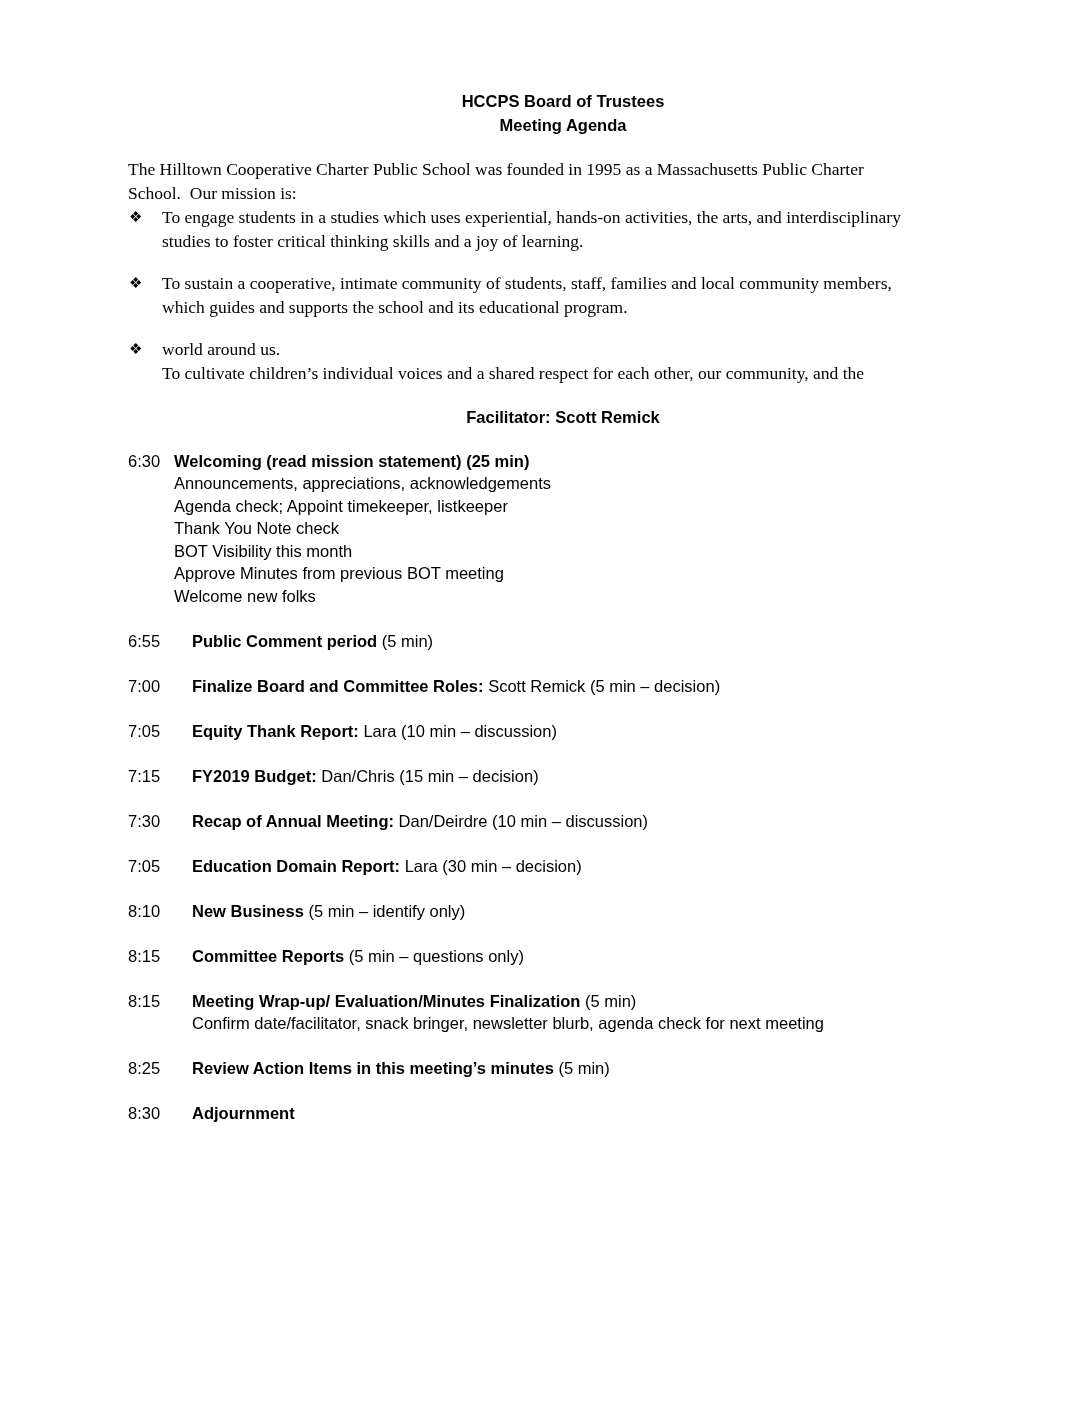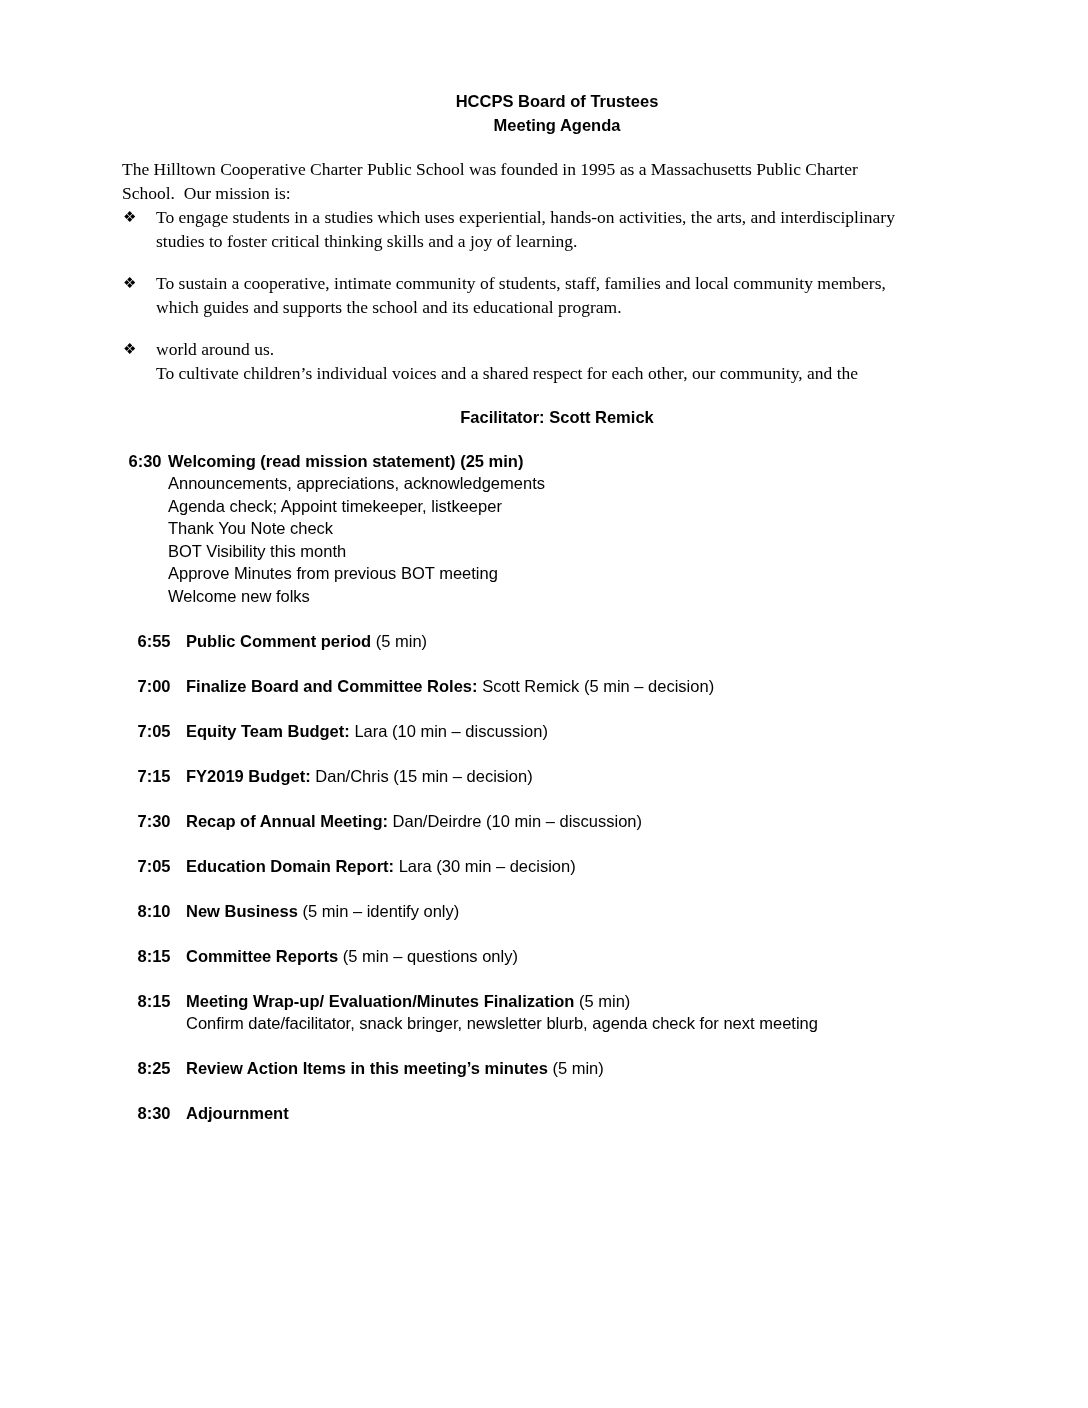--- a/index.html
+++ b/index.html
@@ -9,21 +9,21 @@
     width: 1088px;
     height: 1408px;
     background: #ffffff;
     color: #000000;
     margin: 0 auto;
     overflow: hidden;
     box-sizing: border-box;
   }
   .inner {
     position: absolute;
-    left: 122px;
+    left: 128px;
     top: 90px;
     width: 870px;
   }
   .doc-header {
     text-align: center;
     font-family: "Liberation Sans", sans-serif;
     font-weight: bold;
     font-size: 16.5px;
     line-height: 23.5px;
   }
@@ -51,21 +51,21 @@
     line-height: 22.5px;
     text-align: center;
   }
   .agenda {
     margin-top: 21px;
     font-family: "Liberation Sans", sans-serif;
     font-size: 16.5px;
     line-height: 22.5px;
   }
   .row { display: flex; margin-bottom: 22.5px; }
-  .row .time { flex: none; width: 64px; font-weight: bold; text-align: center; }
+  .row .time { flex: none; width: 64px; font-weight: normal; }
   .row.tight .time { width: 46px; }
   .row .body { flex: 1 1 auto; }
   .b { font-weight: bold; }
 </style>
 </head>
 <body>
 
 <div class="page">
   <div class="inner">
 
@@ -127,21 +127,21 @@
         </div>
         <div class="row">
           <span class="time">7:00</span>
           <div class="body">
             <div class="line"><span class="b">Finalize Board and Committee Roles:</span><span> Scott Remick (5 min – decision)</span></div>
           </div>
         </div>
         <div class="row">
           <span class="time">7:05</span>
           <div class="body">
-            <div class="line"><span class="b">Equity Team Budget:</span><span> Lara (10 min – discussion)</span></div>
+            <div class="line"><span class="b">Equity Thank Report:</span><span> Lara (10 min – discussion)</span></div>
           </div>
         </div>
         <div class="row">
           <span class="time">7:15</span>
           <div class="body">
             <div class="line"><span class="b">FY2019 Budget:</span><span> Dan/Chris (15 min – decision)</span></div>
           </div>
         </div>
         <div class="row">
           <span class="time">7:30</span>

